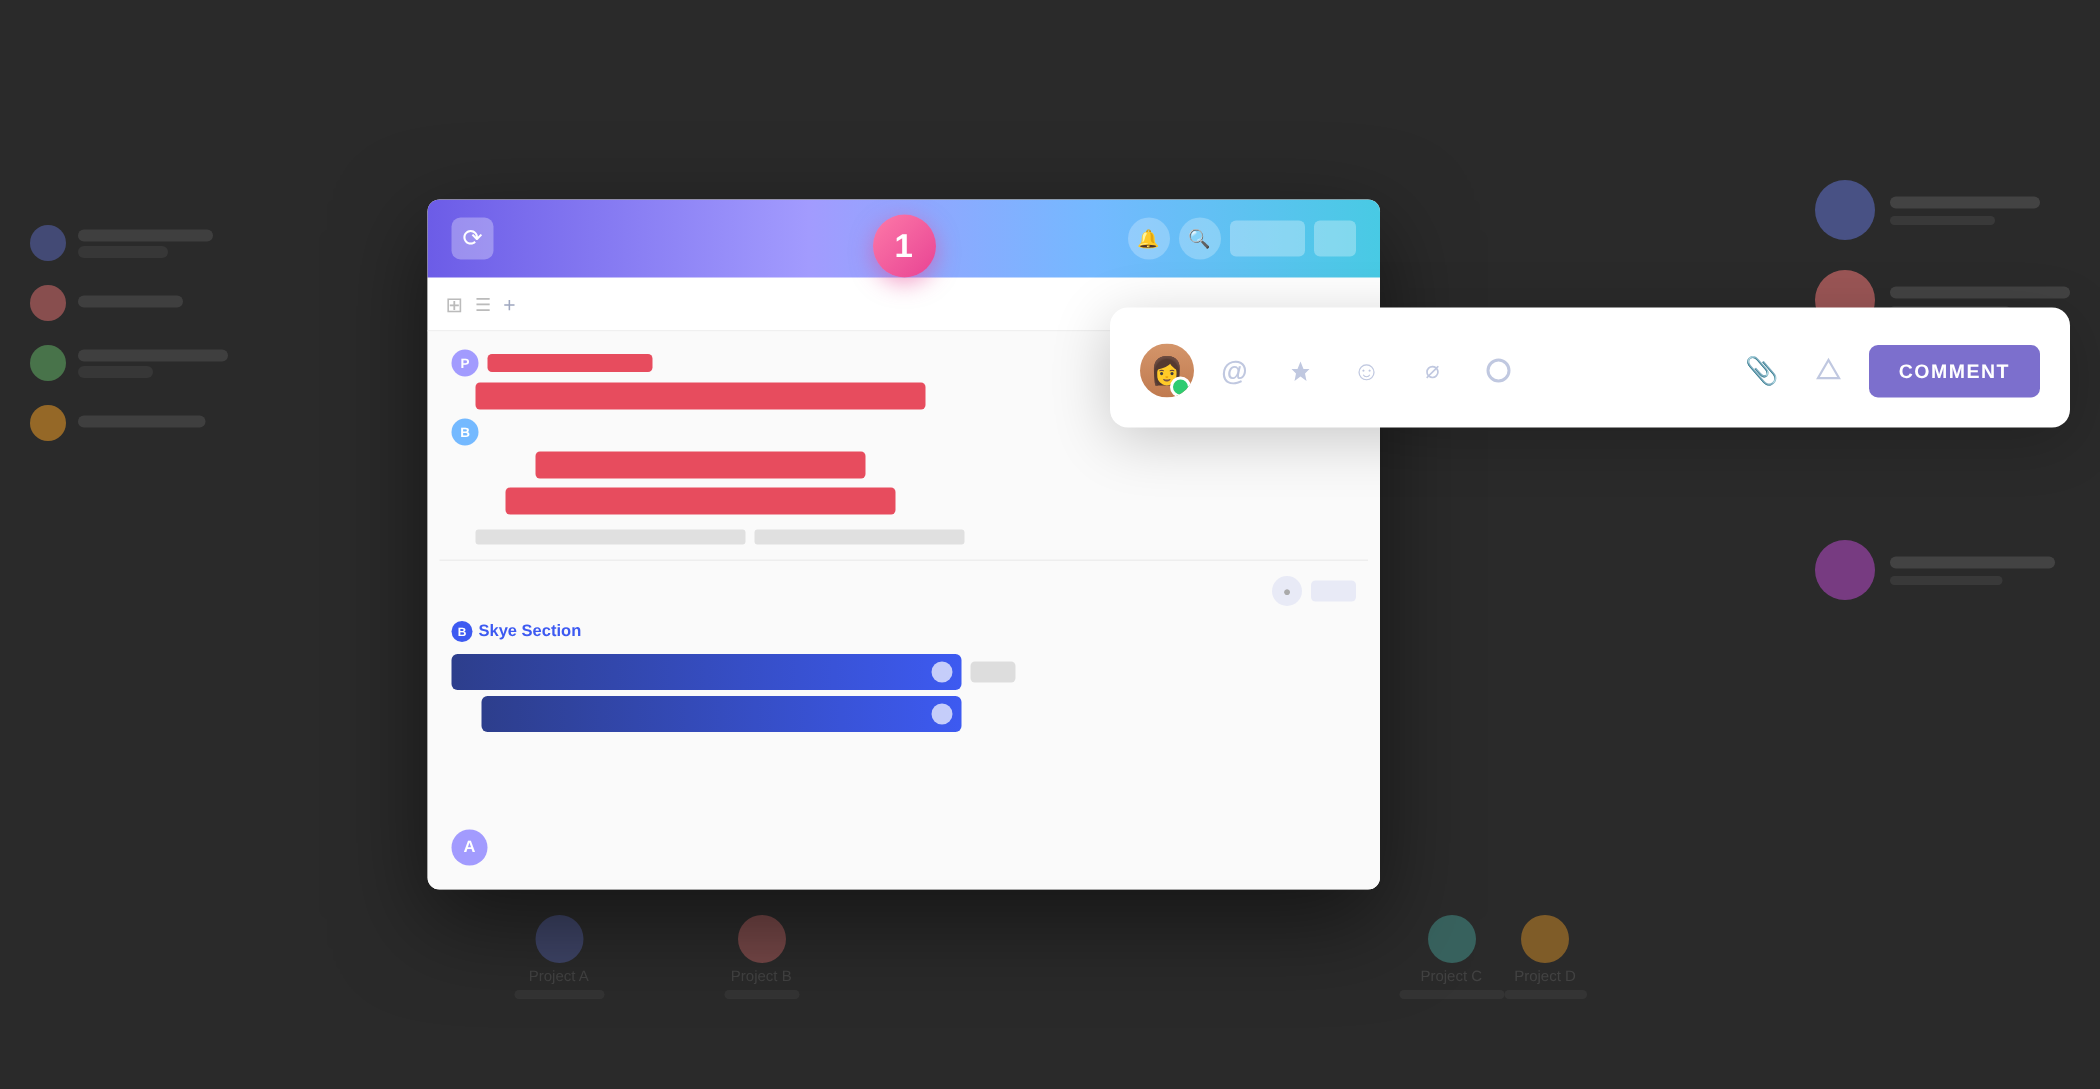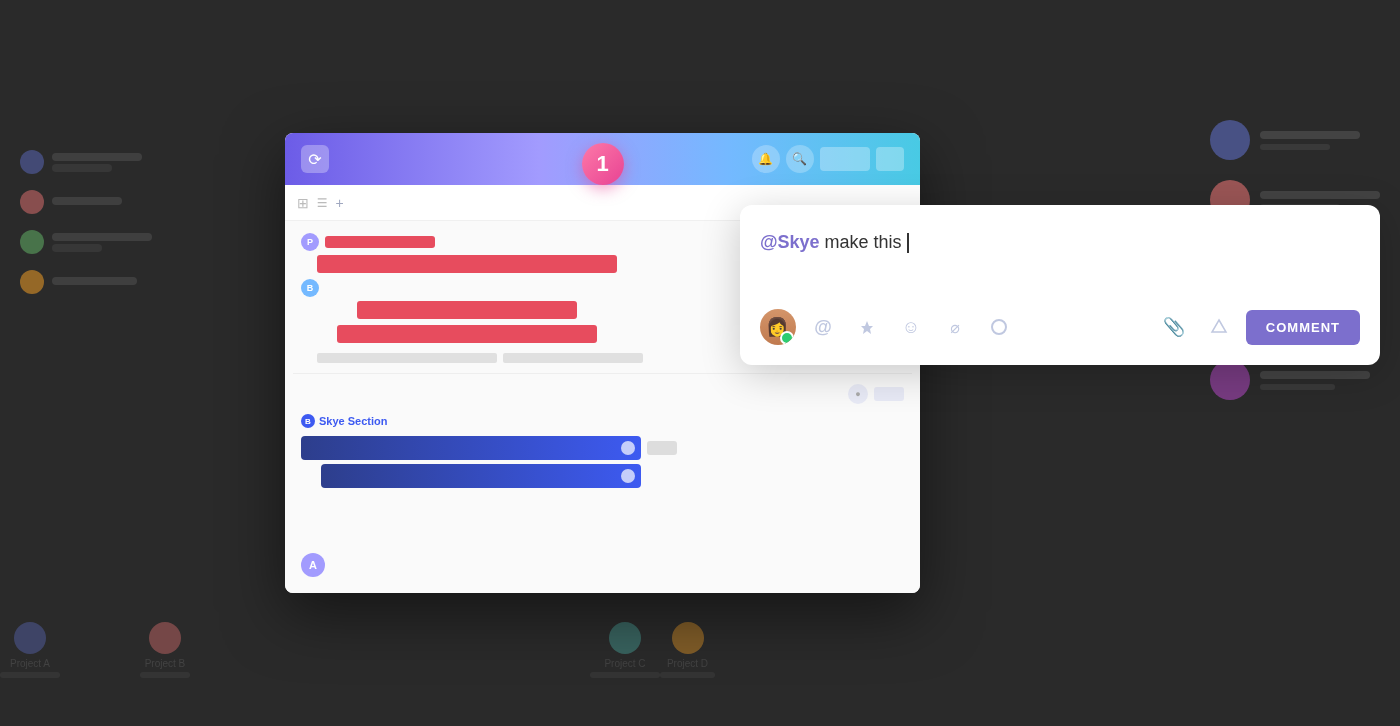--- a/index.html
+++ b/index.html
@@ -375,25 +375,25 @@
     .bg-text-line {
       width: 80px;
       height: 8px;
       background: #555;
       border-radius: 4px;
     }
 
     
     .bg-bottom {
       position: absolute;
-      bottom: 48px;
+      bottom: 60px;
       left: 0;
       right: 0;
       display: flex;
-      justify-content: flex-start;
+      justify-content: center;
       opacity: 0.4;
     }
 
     .bg-bottom-item {
       text-align: center;
     }
 
     .bg-bottom-avatar {
       width: 32px;
       height: 32px;
@@ -617,23 +617,20 @@
 
     <div class="app-avatar">
       <span>A</span>
     </div>
 
   </div>
 </div>
 
 <div class="comment-popup">
 
-  <div class="comment-text-area">
-    <span class="mention-text">@Skye</span><span> make this </span><span class="cursor"></span>
-  </div>
 
   <div class="comment-toolbar">
 
     <div class="commenter-avatar">
       <div class="avatar-face">👩</div>
     </div>
 
     <button class="toolbar-icon-btn" style="font-size:18px;font-weight:600;color:#c0c8e0;">@</button>
 
     <button class="toolbar-icon-btn">

